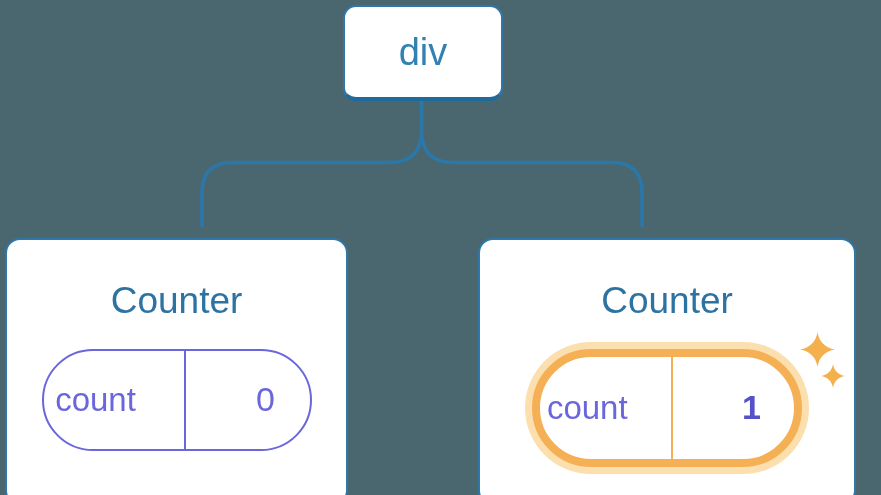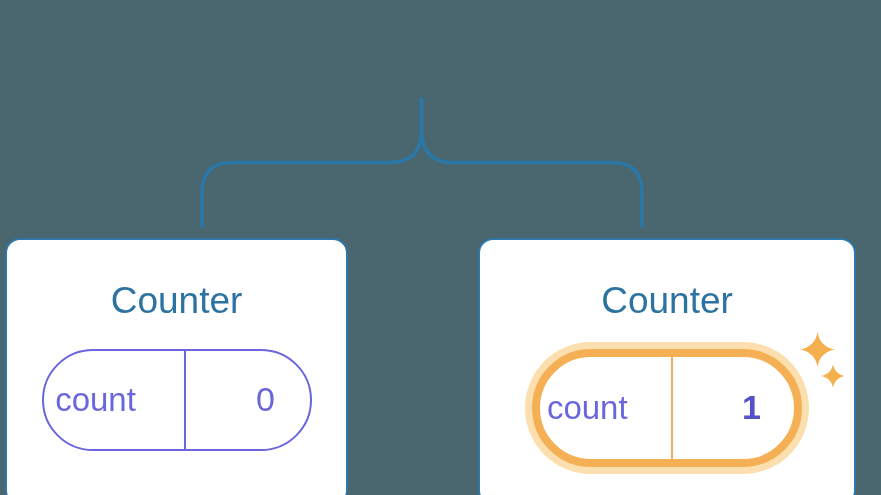--- a/index.html
+++ b/index.html
@@ -121,20 +121,23 @@
 
 <div class="stage">
 
   <svg class="connector-svg" viewBox="0 0 881 495" xmlns="http://www.w3.org/2000/svg">
     <g fill="none" stroke="#2b77a8" stroke-width="3.6" stroke-linecap="round">
       <path d="M421.5 99 L421.5 130 C421.5 150 413 162.5 390 162.5 L232 162.5 Q202 162.5 202 192.5 L202 226"></path>
       <path d="M421.5 99 L421.5 130 C421.5 150 430 162.5 453 162.5 L612 162.5 Q642 162.5 642 192.5 L642 226"></path>
     </g>
   </svg>
 
+  <div class="node root-node">
+    <span>div</span>
+  </div>
 
   <div class="node counter-node counter-left">
     <div class="counter-title">Counter</div>
     <div class="state-pill pill-normal">
       <div class="pill-key-cell">count</div>
       <div class="pill-divider"></div>
       <div class="pill-value-cell">0</div>
     </div>
   </div>
 

